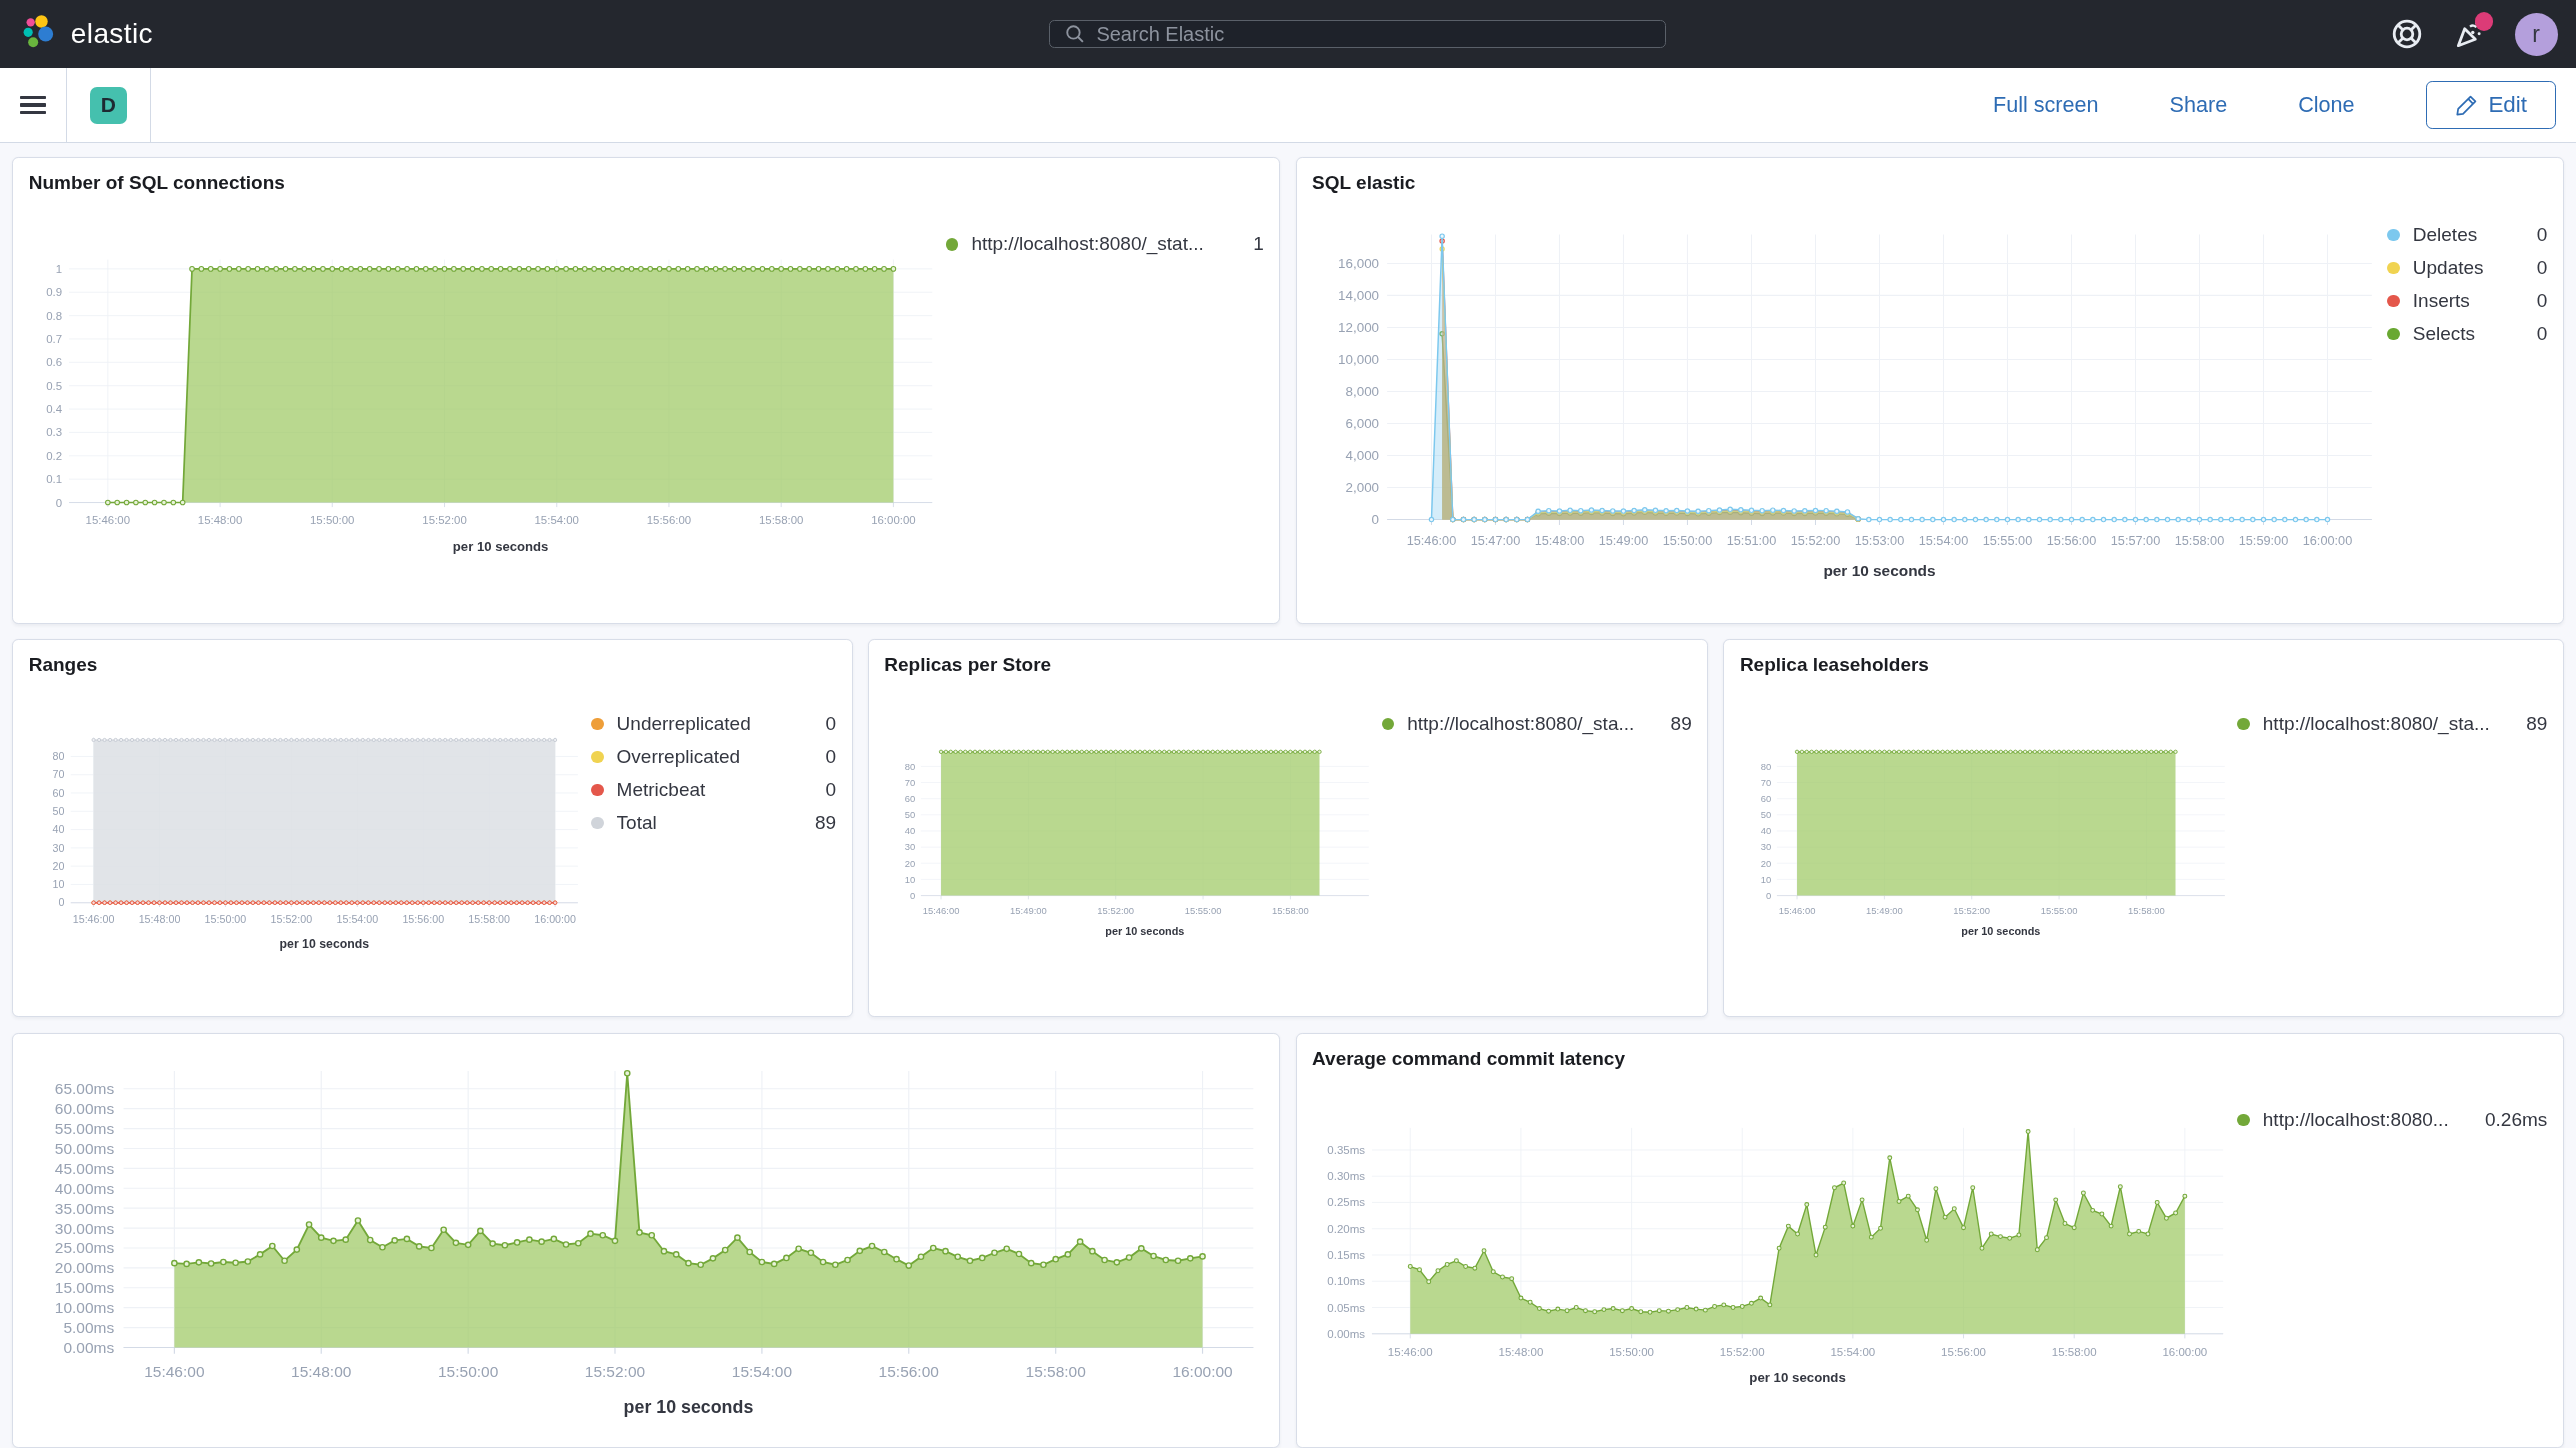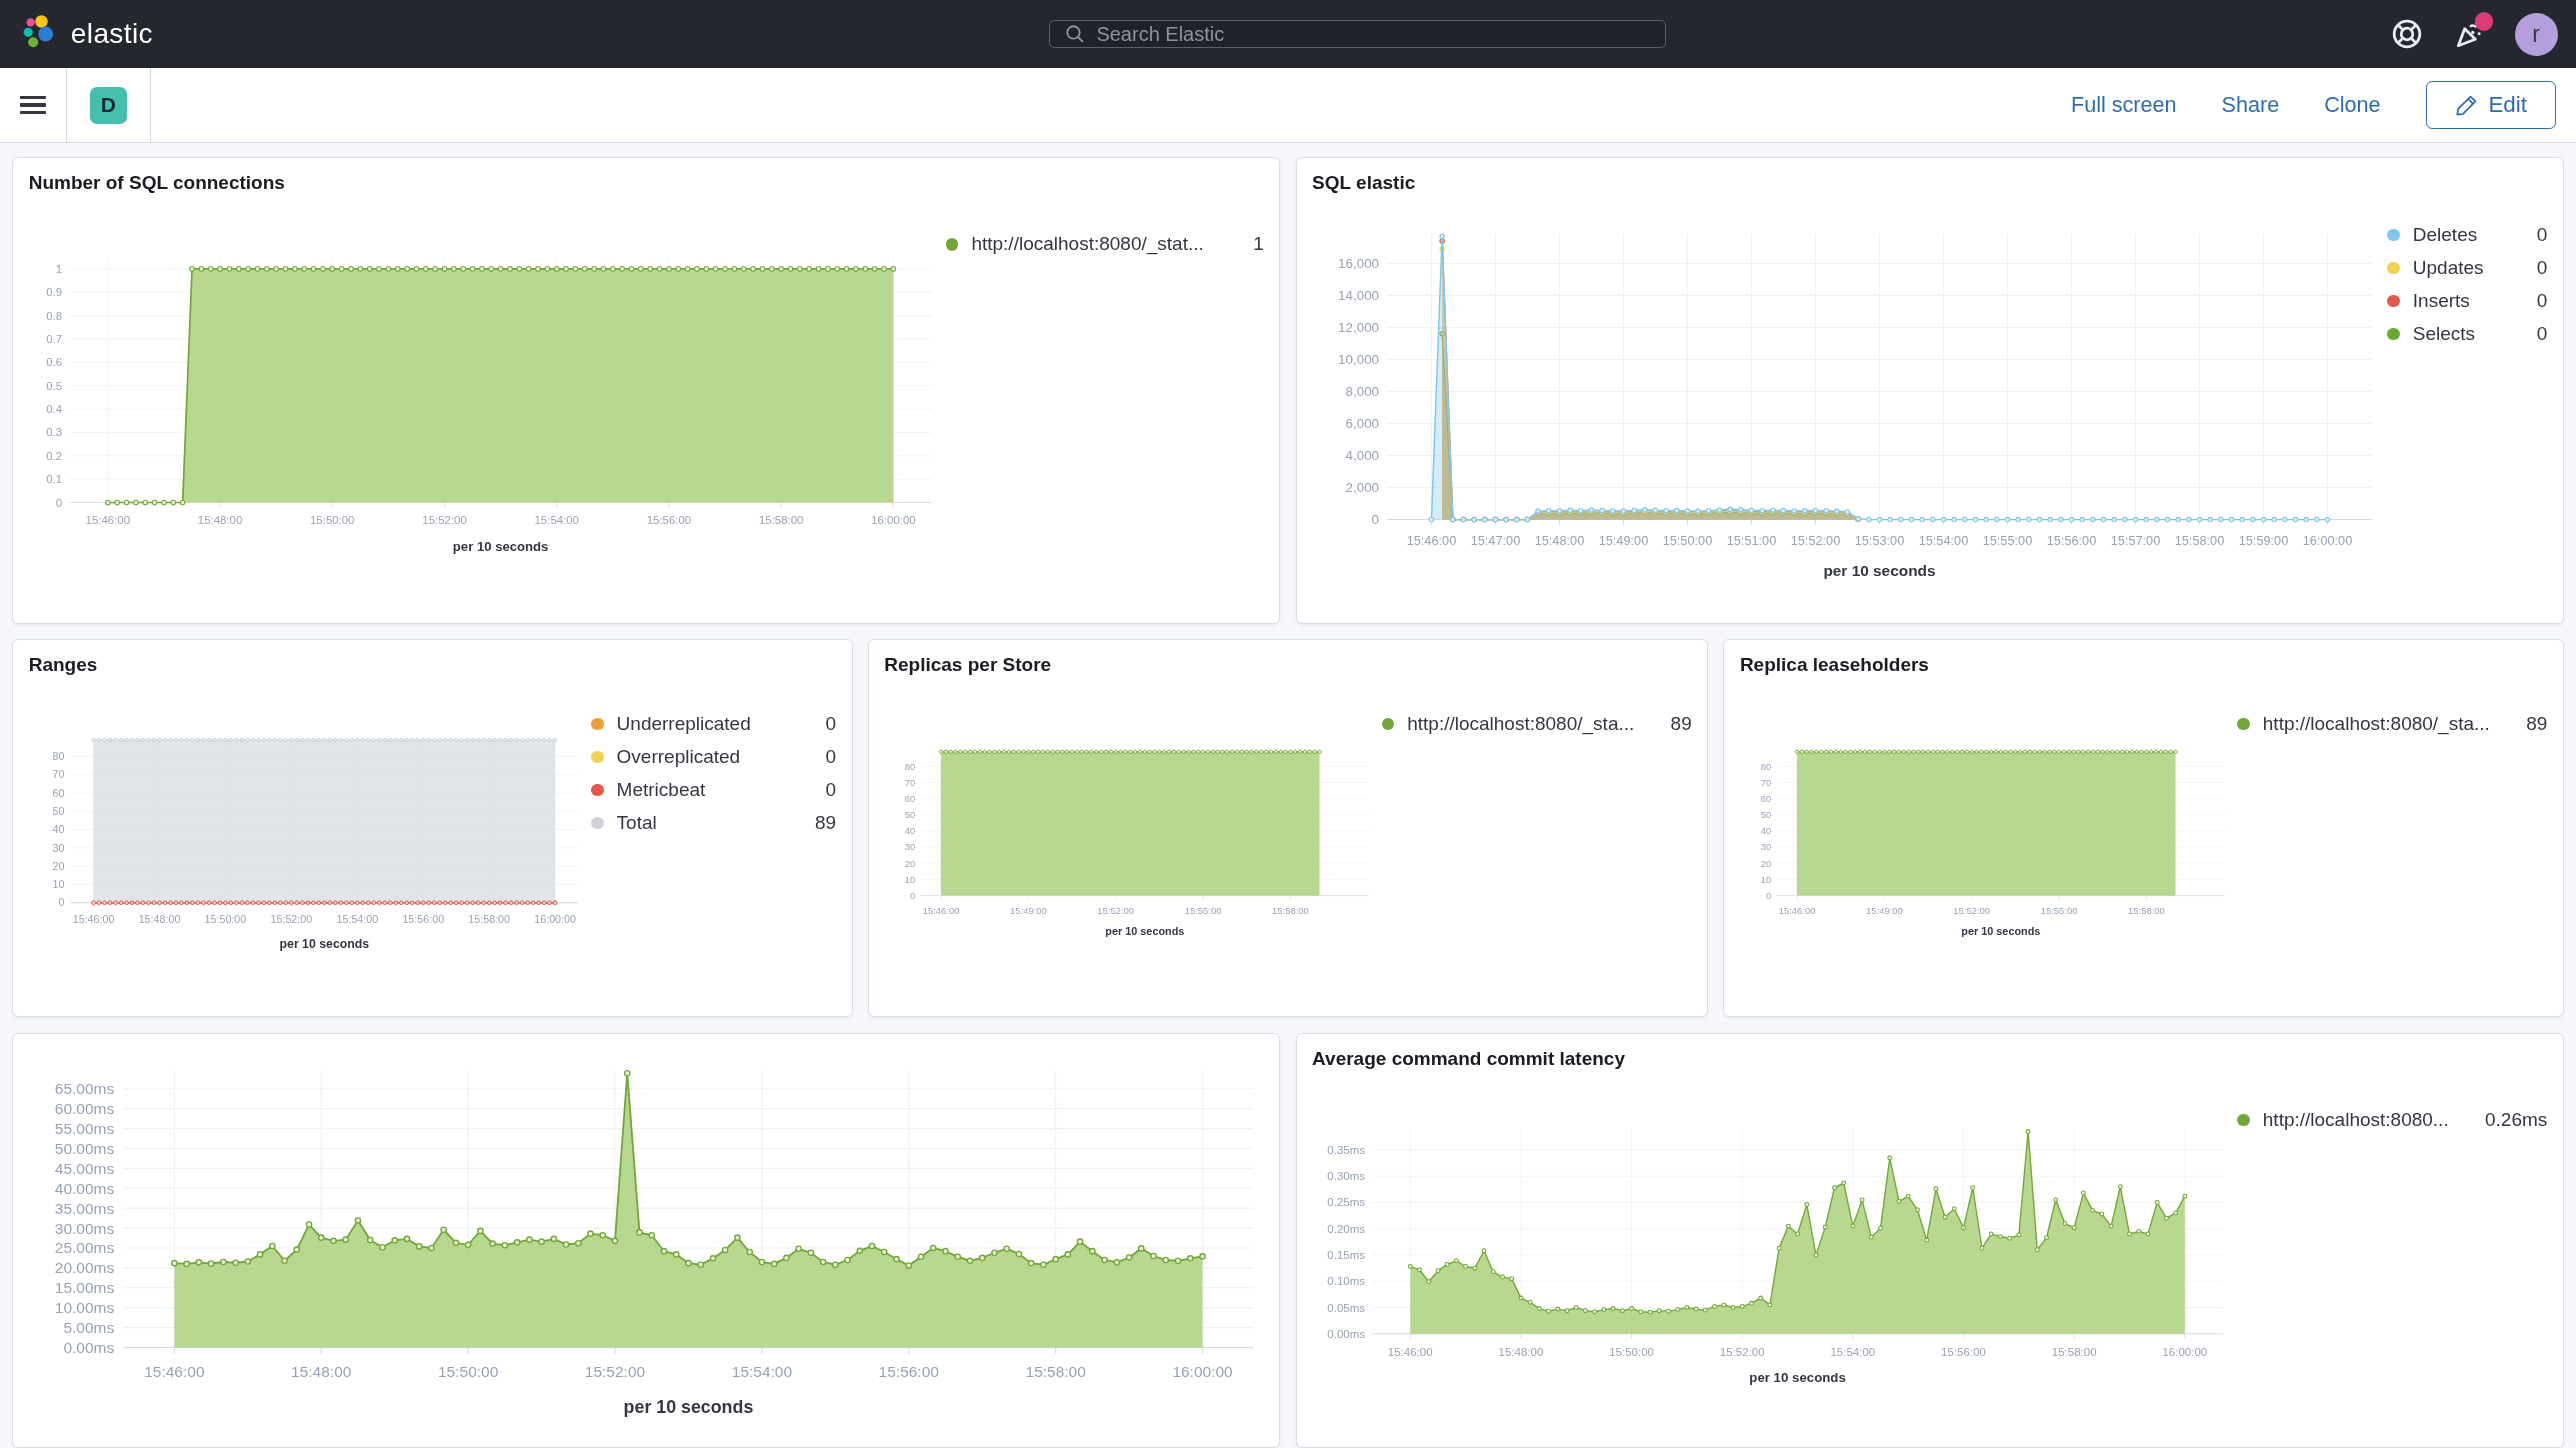--- a/index.html
+++ b/index.html
@@ -25,21 +25,21 @@
   .menu-bars span{display:block;width:26px;height:3.1px;background:#343741;border-radius:0.8px;margin:4.6px 0;}
   .tb-div{width:0.8px;background:#d3dae6;}
   .badge-wrap{display:flex;align-items:center;padding:0 23px;}
   .app-badge{width:37px;height:37px;border-radius:7px;background:#45c0ae;color:#1e2a32;font-weight:700;
     font-size:21px;display:flex;align-items:center;justify-content:center;}
   .crumbs{display:flex;align-items:center;gap:12.3px;padding-left:23px;font-size:21.6px;}
   .crumb-root{color:#69707d;cursor:pointer;}
   .crumb-sep{color:#c4ccda;}
   .crumb-title{color:#343741;font-weight:600;}
   .chev{margin-left:3.1px;cursor:pointer;display:flex;align-items:center;}
-  .tb-right{margin-left:auto;display:flex;align-items:center;gap:45px;padding-right:20px;}
+  .tb-right{margin-left:auto;display:flex;align-items:center;gap:71px;padding-right:20px;}
   .tb-link{color:#2e6cb4;font-size:21.6px;cursor:pointer;white-space:nowrap;}
   .edit-btn{display:flex;align-items:center;gap:10.8px;height:48px;padding:0 28px;border:0.8px solid #2e6cb4;
     border-radius:6.2px;color:#2e6cb4;font-size:22.4px;font-weight:500;background:#fff;cursor:pointer;}
   
   .grid{display:grid;grid-template-columns:repeat(6,1fr);grid-template-rows:467px 378px 415px;gap:15.4px;padding:14px 12.3px 0;}
   .panel{background:#fff;border:0.8px solid #d8dde8;border-radius:6.2px;box-shadow:0 1.5px 3.1px rgba(38,43,61,.06);
     padding:12.3px 15.4px;display:flex;flex-direction:column;min-width:0;min-height:0;}
   .p0{grid-column:1/4}.p1{grid-column:4/7}
   .p2{grid-column:1/3}.p3{grid-column:3/5}.p4{grid-column:5/7}
   .p5{grid-column:1/4}.p6{grid-column:4/7}

